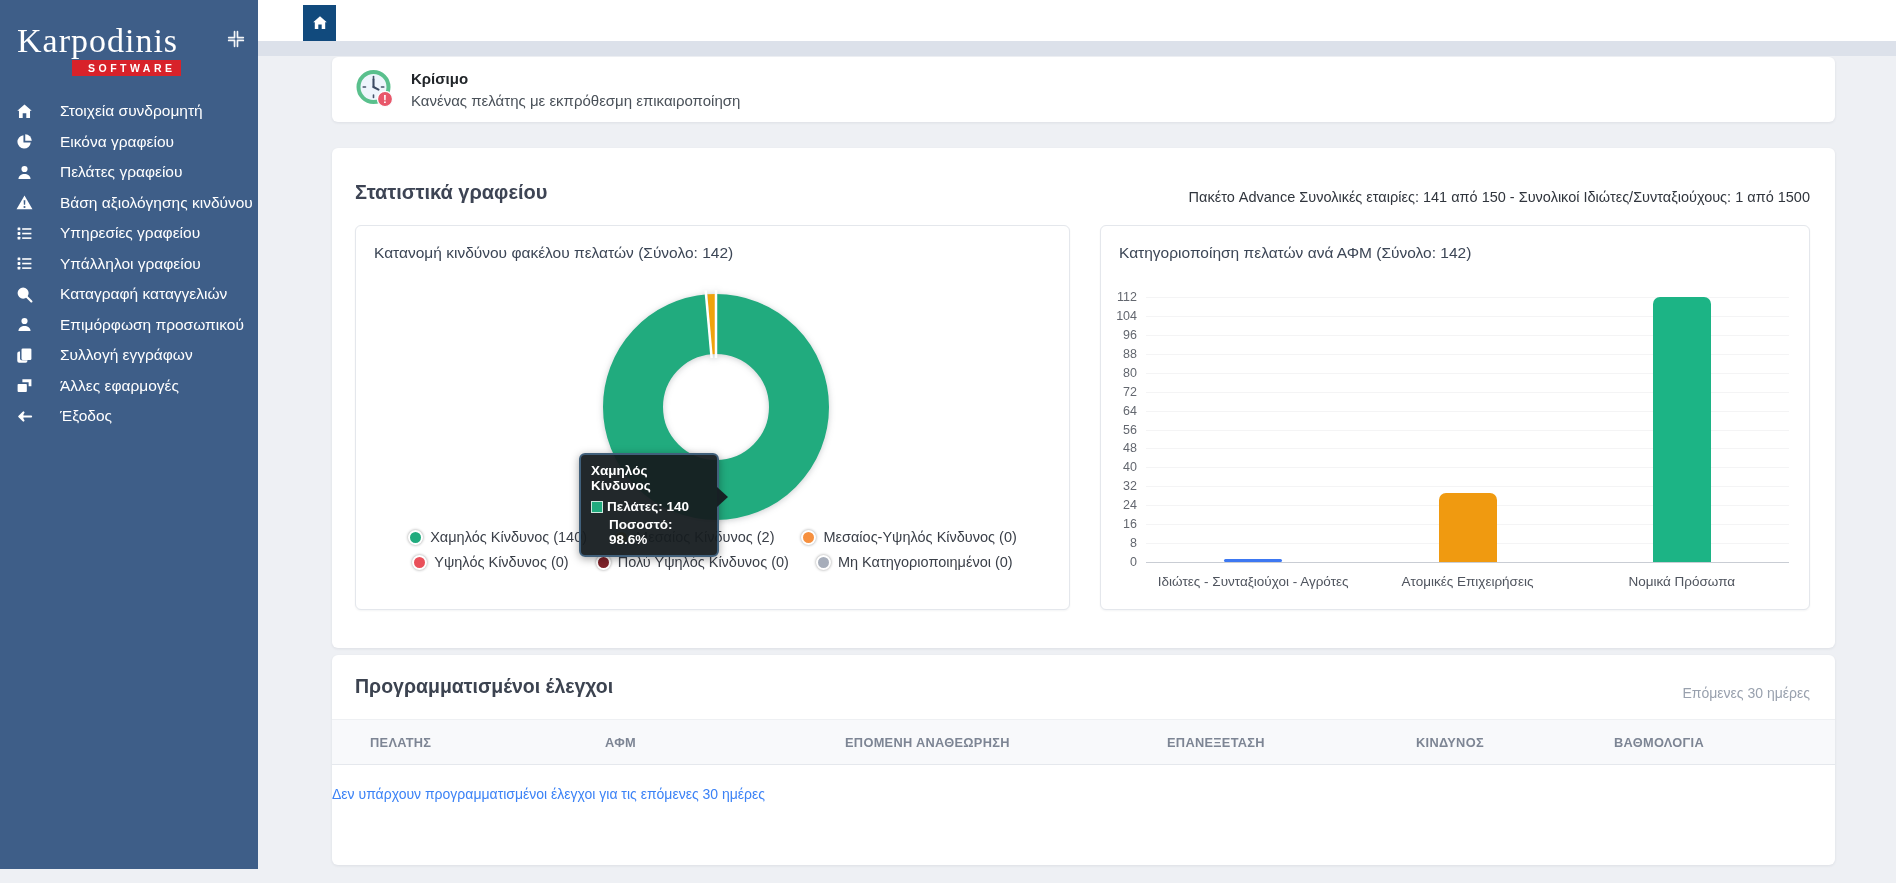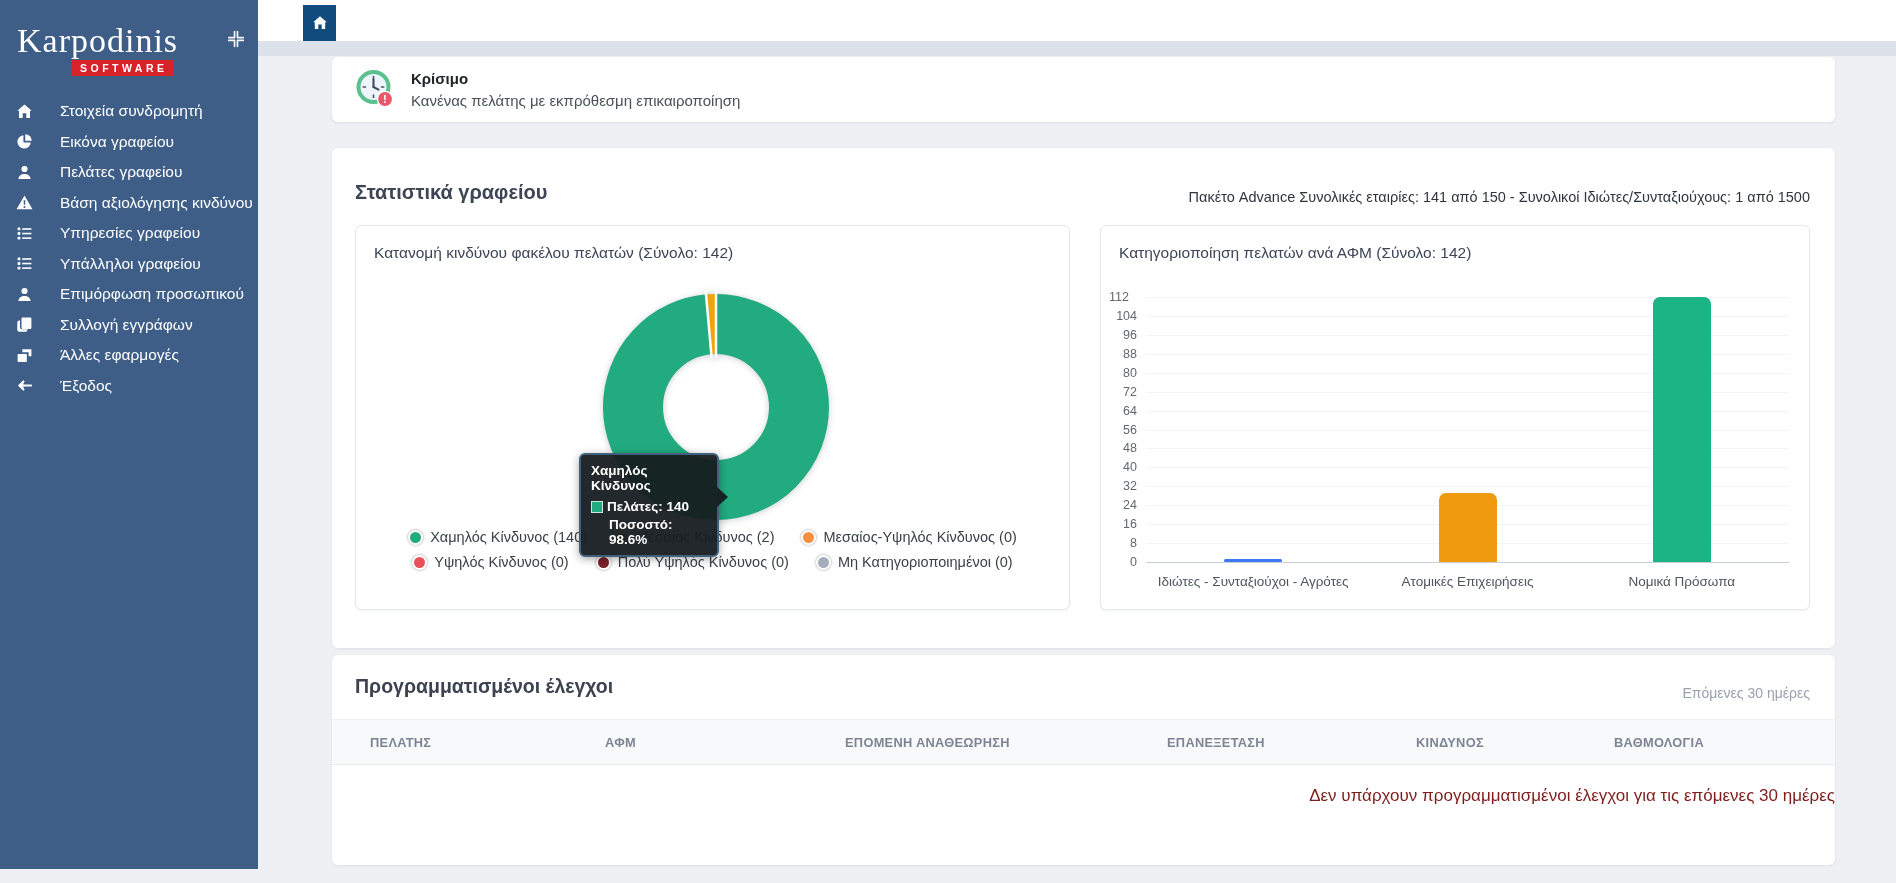--- a/index.html
+++ b/index.html
@@ -4,21 +4,21 @@
 <style>
   * { margin:0; padding:0; box-sizing:border-box; }
   body { background:#eef0f4; font-family:"Liberation Sans","DejaVu Sans",sans-serif; }
   .screen { position:relative; width:1896px; height:883px; background:#eef0f4; overflow:hidden; }
 
   
   .sidebar { position:absolute; left:0; top:0; width:258px; height:869px; background:#3e5e88; }
   .logo-wrap { position:absolute; left:17px; top:24px; }
   .logo-text { font-family:"Liberation Serif","DejaVu Serif",serif; font-size:34px; color:#fff; letter-spacing:1px; line-height:1; }
   .logo-badge { display:inline-block; margin:-4px 0 0 55px; background:#d8222a; color:#fff;
-    font-size:10.5px; font-weight:bold; letter-spacing:3.5px; padding:2px 5px 2px 8px; }
+    font-size:10.5px; font-weight:bold; letter-spacing:3.5px; padding:2px 5px 2px 16px; }
   .collapse-btn { position:absolute; right:13px; top:30px; width:18px; height:18px; cursor:pointer; opacity:.95; }
   .menu { position:absolute; top:96px; left:0; right:0; }
   .menu-item { height:30.5px; display:flex; align-items:center; padding:0 16px; color:#fff; cursor:pointer;gap:16px; }
   .menu-item .ic { width:17px; height:17px; margin-right:11px; flex:0 0 17px; display:flex; }
   .menu-item .ic svg { width:17px; height:17px; fill:#fff; }
   .menu-item .lbl { font-size:15.5px; white-space:nowrap; }
   .collapse-btn svg { width:18px; height:18px; }
 
   
   .topbar { position:absolute; left:258px; right:0; top:0; height:41px; background:#fff; }
@@ -71,21 +71,21 @@
 
   
   .sched-card { left:332px; top:655px; width:1503px; height:210px; }
   .sched-heading { position:absolute; left:23px; top:20px; font-size:19.5px; color:#3c4350; }
   .sched-range { position:absolute; right:25px; top:30px; font-size:14px; color:#99a1ae; }
   .sched-head { position:absolute; left:0; right:0; top:64px; height:46px; background:#f8f9fb;
     border-top:1px solid #eef0f3; border-bottom:1px solid #e5e8ed; display:flex; align-items:center; }
   .sched-col { font-size:12.8px; font-weight:bold; color:#7d8594; letter-spacing:.3px; }
   .c0 { margin-left:38px; width:235px; } .c1 { width:240px; } .c2 { width:322px; }
   .c3 { width:249px; } .c4 { width:198px; } .c5 { flex:1; }
-  .sched-empty { position:absolute; left:0; right:0; top:131px; text-align:right; font-size:17px; color:#7f1d1d; }
+  .sched-empty { position:absolute; left:0; right:0; top:131px; text-align:left; font-size:14px; color:#3b82f6; }
 </style>
 </head>
 <body>
 
 <div class="screen">
 
   <aside class="sidebar">
     <div class="logo-wrap">
       <div class="logo-text">Karpodinis</div>
       <div class="logo-badge">SOFTWARE</div>
@@ -151,20 +151,29 @@
             <svg viewBox="0 0 16 16">
               <rect x="1.5" y="2.4" width="2.6" height="2.6" rx=".5"></rect>
               <rect x="5.8" y="3" width="8.7" height="1.5"></rect>
               <rect x="1.5" y="6.7" width="2.6" height="2.6" rx=".5"></rect>
               <rect x="5.8" y="7.3" width="8.7" height="1.5"></rect>
               <rect x="1.5" y="11" width="2.6" height="2.6" rx=".5"></rect>
               <rect x="5.8" y="11.6" width="8.7" height="1.5"></rect>
             </svg>
           </span>
           <span class="lbl">Υπάλληλοι γραφείου</span>
+        </div>
+        <div class="menu-item">
+          <span class="ic">
+            <svg viewBox="0 0 16 16" fill="none">
+              <circle cx="6.7" cy="6.7" r="4.3" stroke="#fff" stroke-width="1.8"></circle>
+              <path d="m10.1 10.1 4.4 4.4" stroke="#fff" stroke-width="2" stroke-linecap="round"></path>
+            </svg>
+          </span>
+          <span class="lbl">Καταγραφή καταγγελιών</span>
         </div>
         <div class="menu-item">
           <span class="ic">
             <svg viewBox="0 0 16 16">
               <circle cx="8" cy="4.7" r="2.9"></circle>
               <path d="M2.3 14c.2-3.1 2.7-4.7 5.7-4.7s5.5 1.6 5.7 4.7Z"></path>
             </svg>
           </span>
           <span class="lbl">Επιμόρφωση προσωπικού</span>
         </div>
@@ -284,21 +293,21 @@
         <div class="tooltip-line indent">
           <span>Ποσοστό: 98.6%</span>
         </div>
       </div>
     </div>
 
     <div class="panel panel-bar">
       <div class="panel-title">Κατηγοριοποίηση πελατών ανά ΑΦΜ (Σύνολο: 142)</div>
       <div class="barchart">
           <div class="grid-line" style="left: 45px; width: 643px; top: 71px;"></div>
-          <div class="ytick" style="left: 0px; top: 64px; text-align: center;">112</div>
+          <div class="ytick" style="left: 0px; top: 64px;">112</div>
           <div class="grid-line" style="left: 45px; width: 643px; top: 89.9px;"></div>
           <div class="ytick" style="left: 0px; top: 82.9px;">104</div>
           <div class="grid-line" style="left: 45px; width: 643px; top: 108.9px;"></div>
           <div class="ytick" style="left: 0px; top: 101.9px;">96</div>
           <div class="grid-line" style="left: 45px; width: 643px; top: 127.8px;"></div>
           <div class="ytick" style="left: 0px; top: 120.8px;">88</div>
           <div class="grid-line" style="left: 45px; width: 643px; top: 146.7px;"></div>
           <div class="ytick" style="left: 0px; top: 139.7px;">80</div>
           <div class="grid-line" style="left: 45px; width: 643px; top: 165.6px;"></div>
           <div class="ytick" style="left: 0px; top: 158.6px;">72</div>

